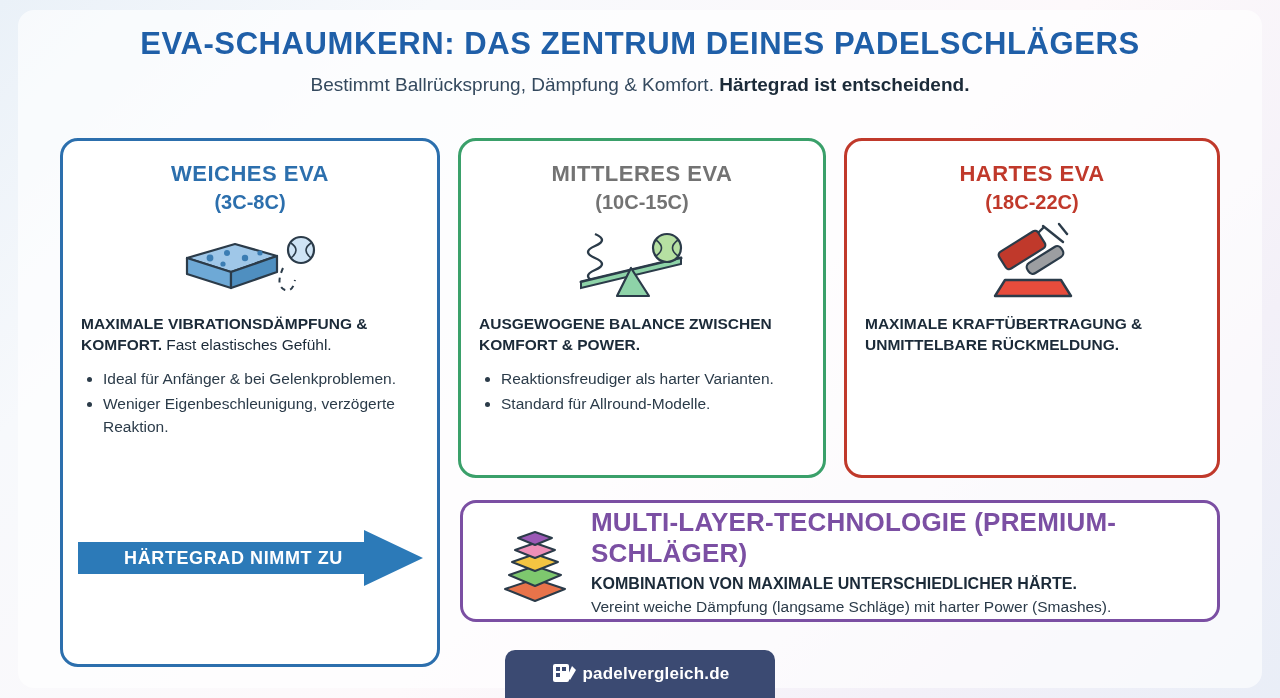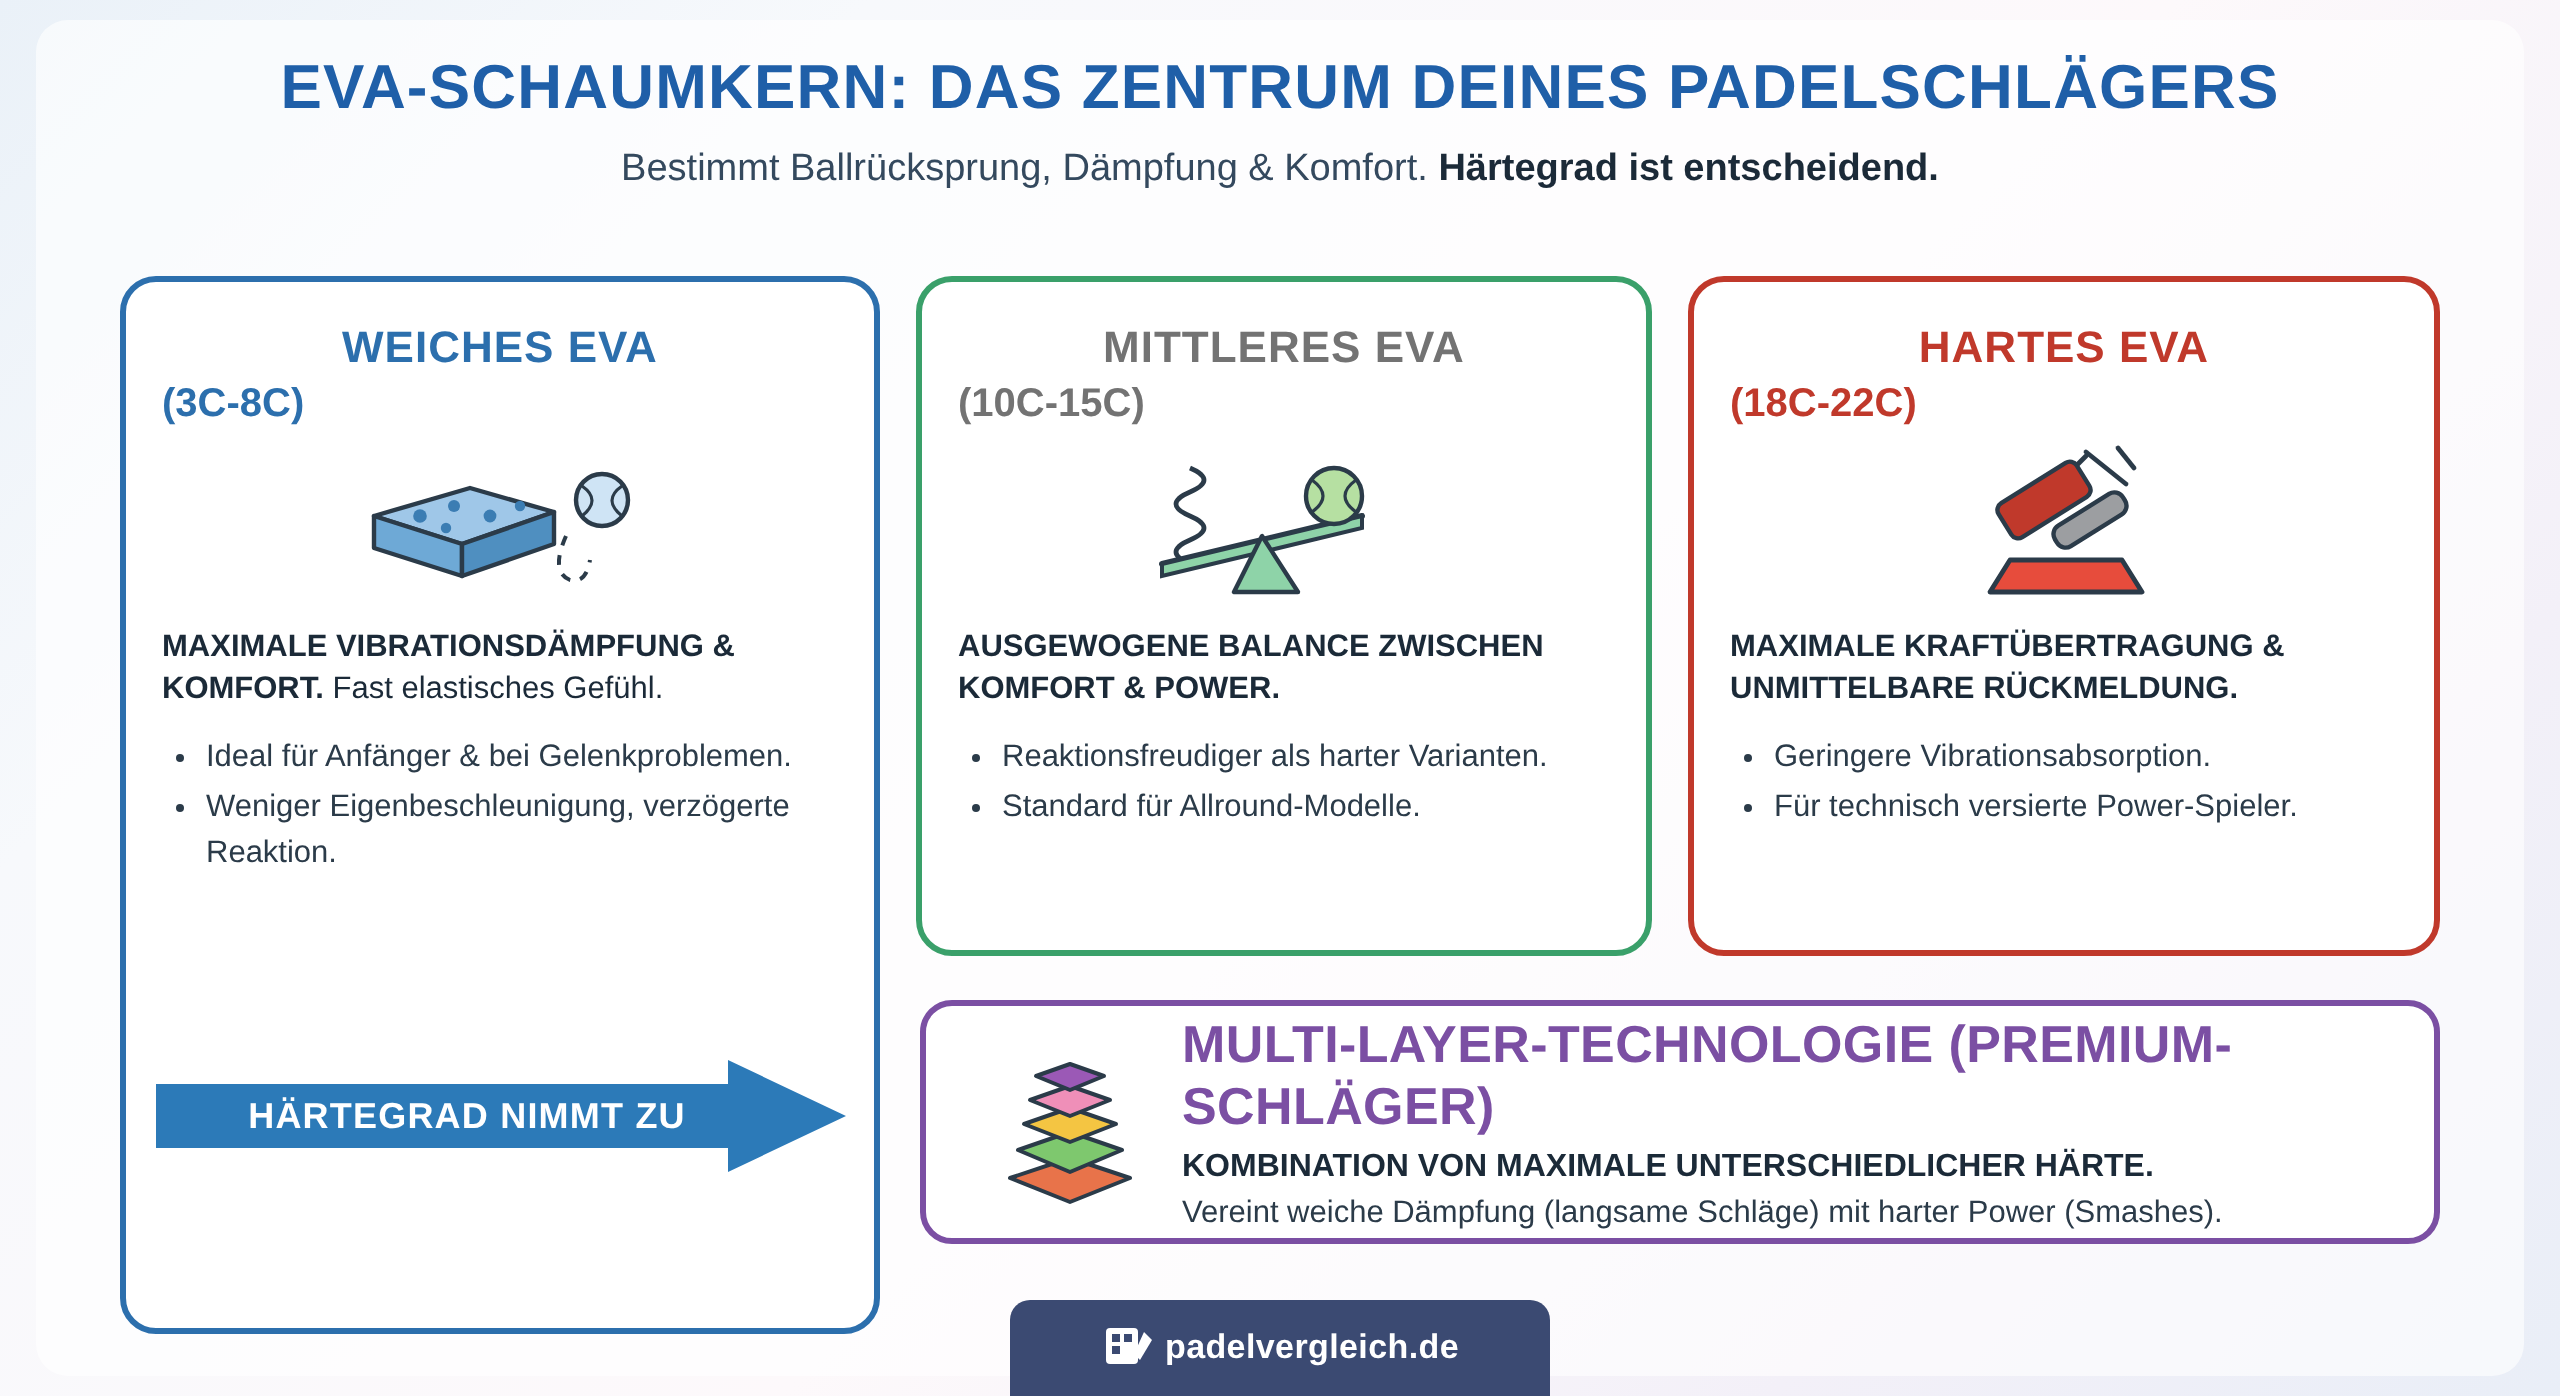--- a/index.html
+++ b/index.html
@@ -61,21 +61,21 @@
   .card.hard   { width: 376px; height: 340px; border-color: #c0392b; }
 
   .card-title {
     text-align: center;
     font-size: 22px;
     font-weight: bold;
     letter-spacing: 0.5px;
     margin-top: 6px;
   }
   .card-range {
-    text-align: left;
+    text-align: center;
     font-size: 20px;
     font-weight: bold;
     margin-top: 4px;
   }
   .soft .card-title, .soft .card-range { color: #2c6fad; }
   .medium .card-title, .medium .card-range { color: #737373; }
   .hard .card-title, .hard .card-range { color: #c0392b; }
 
   .icon-wrap {
     height: 84px;
@@ -238,24 +238,20 @@
             <path d="M88 16 L96 8" stroke="#2b3b49" stroke-width="2.4" stroke-linecap="round"></path>
             <rect x="52" y="20" width="46" height="20" rx="4" transform="rotate(-32 75 30)" fill="#c0392b" stroke="#2b3b49" stroke-width="2.2"></rect>
             <rect x="78" y="34" width="40" height="12" rx="5" transform="rotate(-32 98 40)" fill="#9c9ea1" stroke="#2b3b49" stroke-width="2.2"></rect>
             <path d="M58 60 L114 60 L124 76 L48 76 Z" fill="#e74c3c" stroke="#2b3b49" stroke-width="2.4" stroke-linejoin="round"></path>
           </g>
         </svg>
       </div>
       <div class="lead">
         <b>MAXIMALE KRAFTÜBERTRAGUNG &amp; UNMITTELBARE RÜCKMELDUNG.</b><span class="reg"></span>
       </div>
-      <ul class="bullets">
-        <li>Geringere Vibrationsabsorption.</li>
-        <li>Für technisch versierte Power-Spieler.</li>
-      </ul>
     </div>
   </div>
 
   <div class="arrow-box">
     <svg width="345" height="56" viewBox="0 0 345 56">
       <path d="M0 12 L286 12 L286 0 L345 28 L286 56 L286 44 L0 44 Z" fill="#2c7ab8"></path>
     </svg>
     <div class="arrow-label">HÄRTEGRAD NIMMT ZU</div>
   </div>
 

